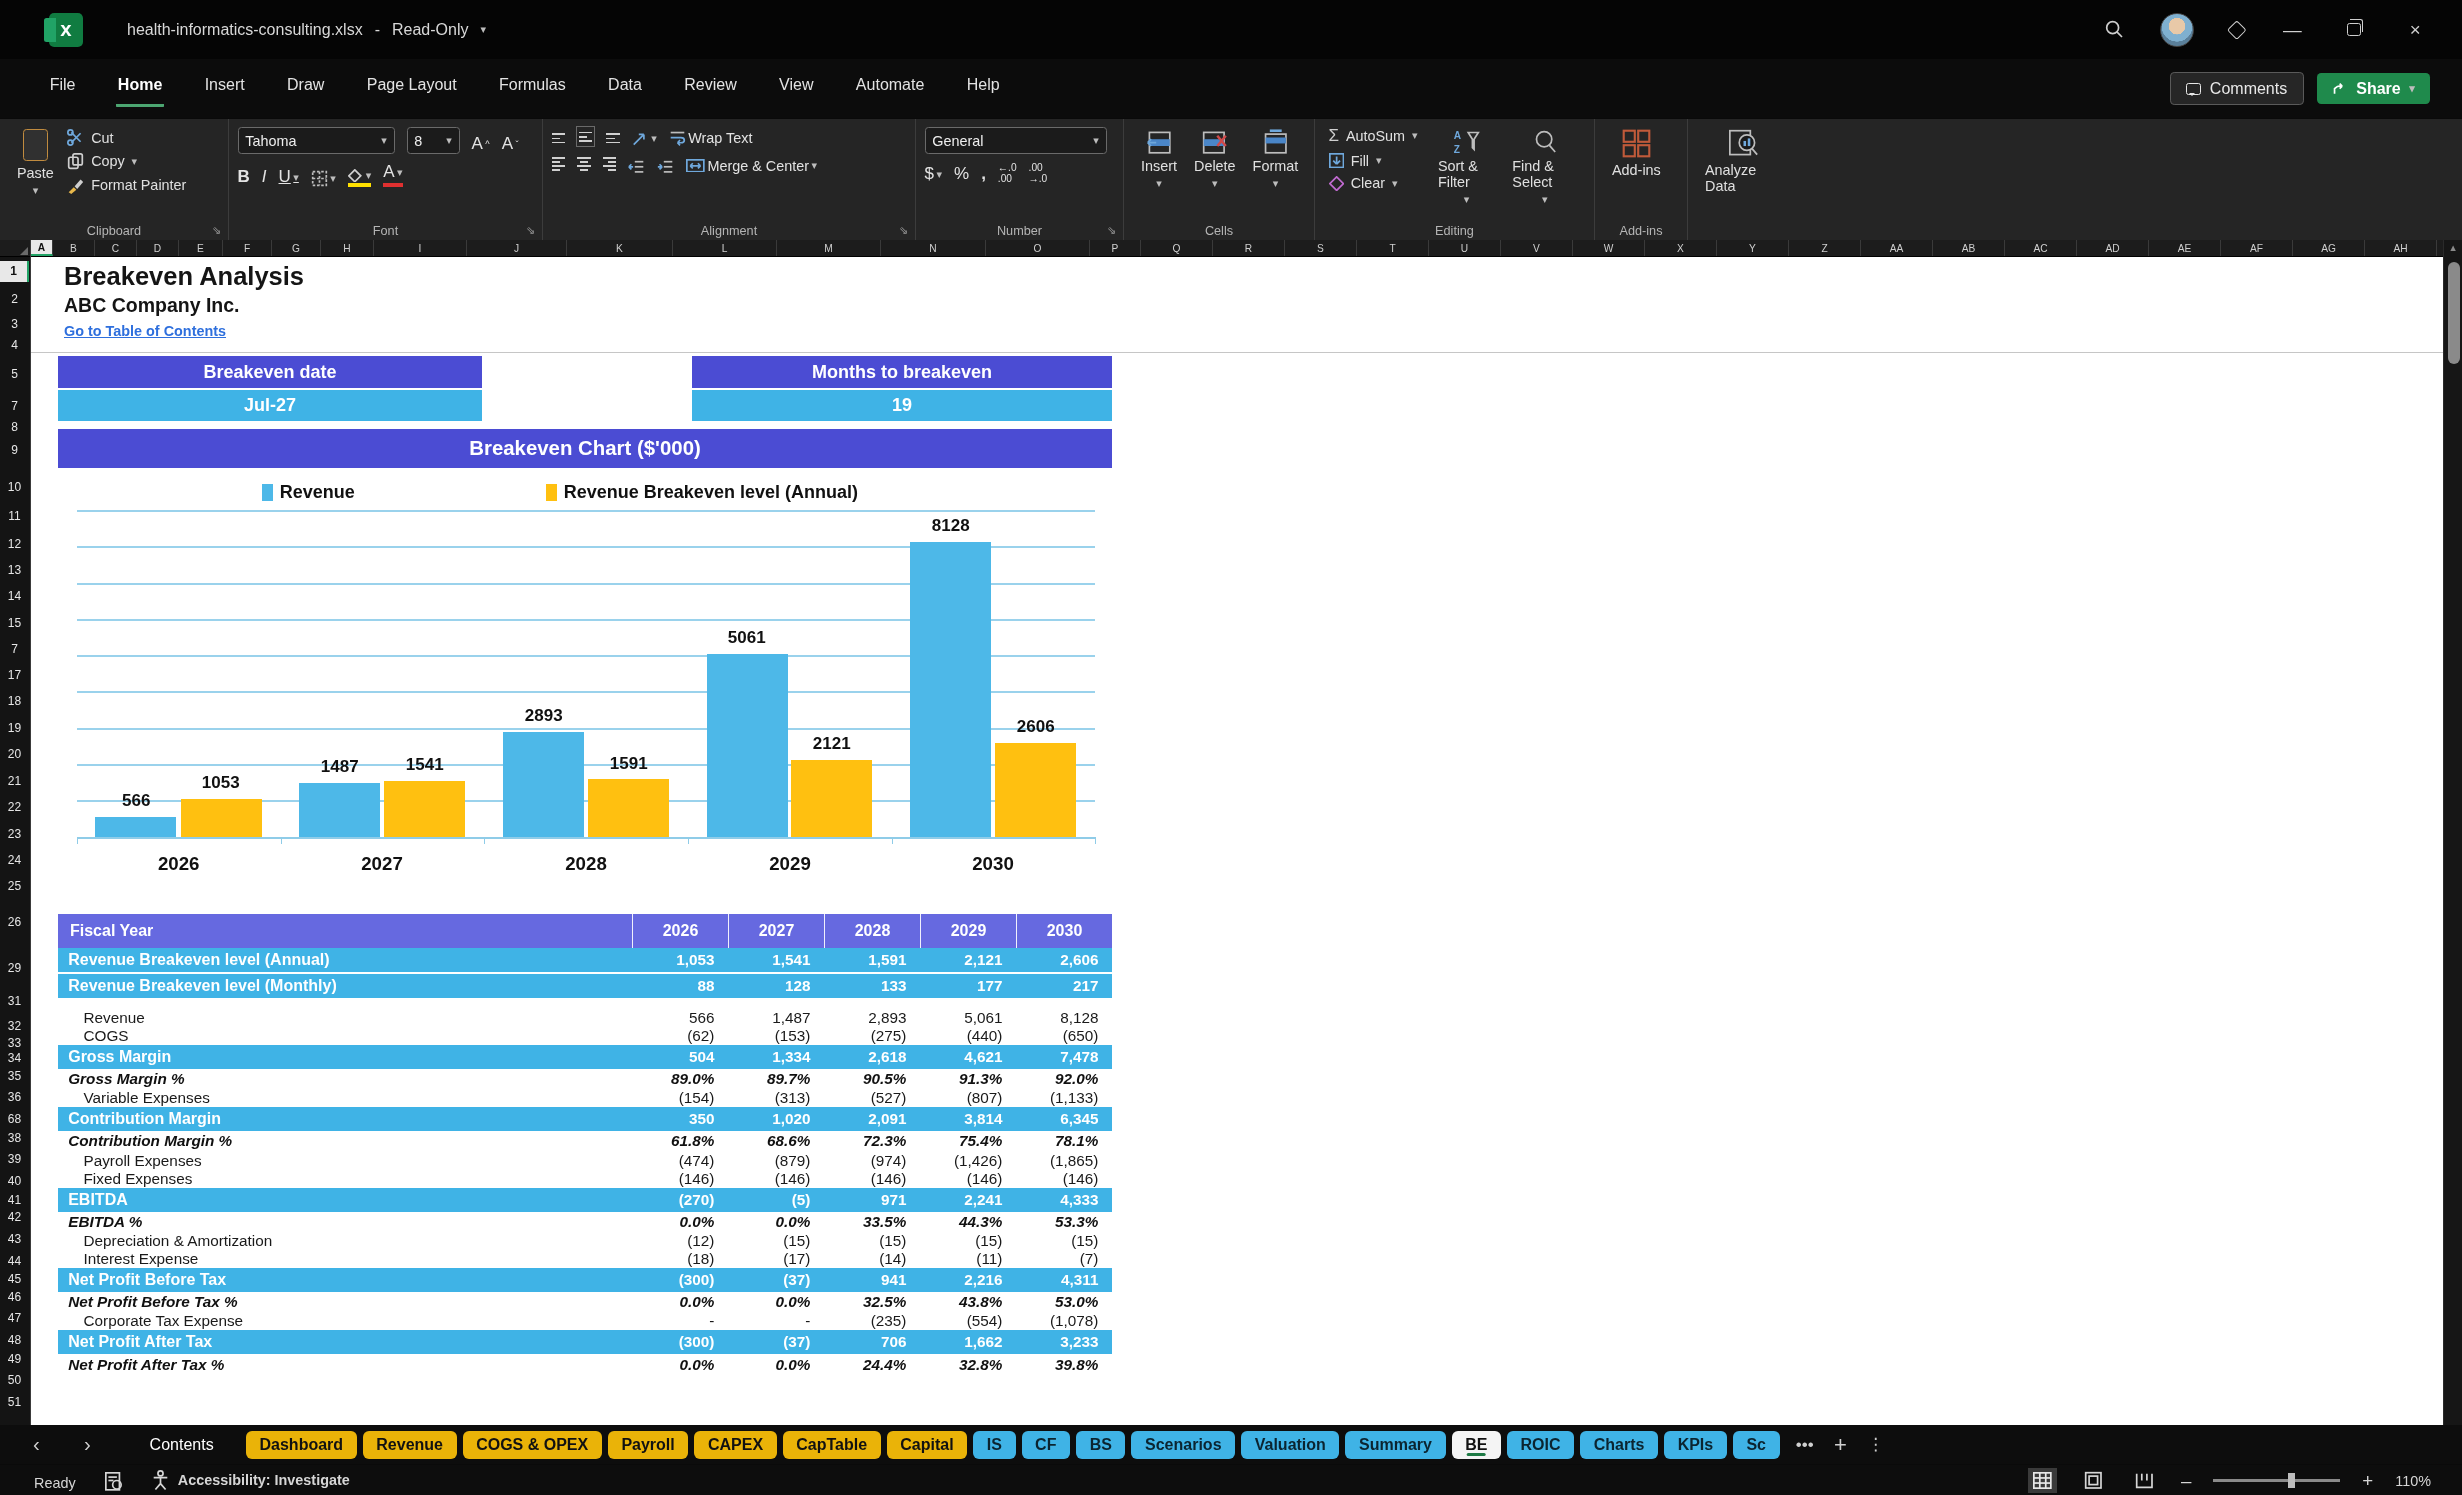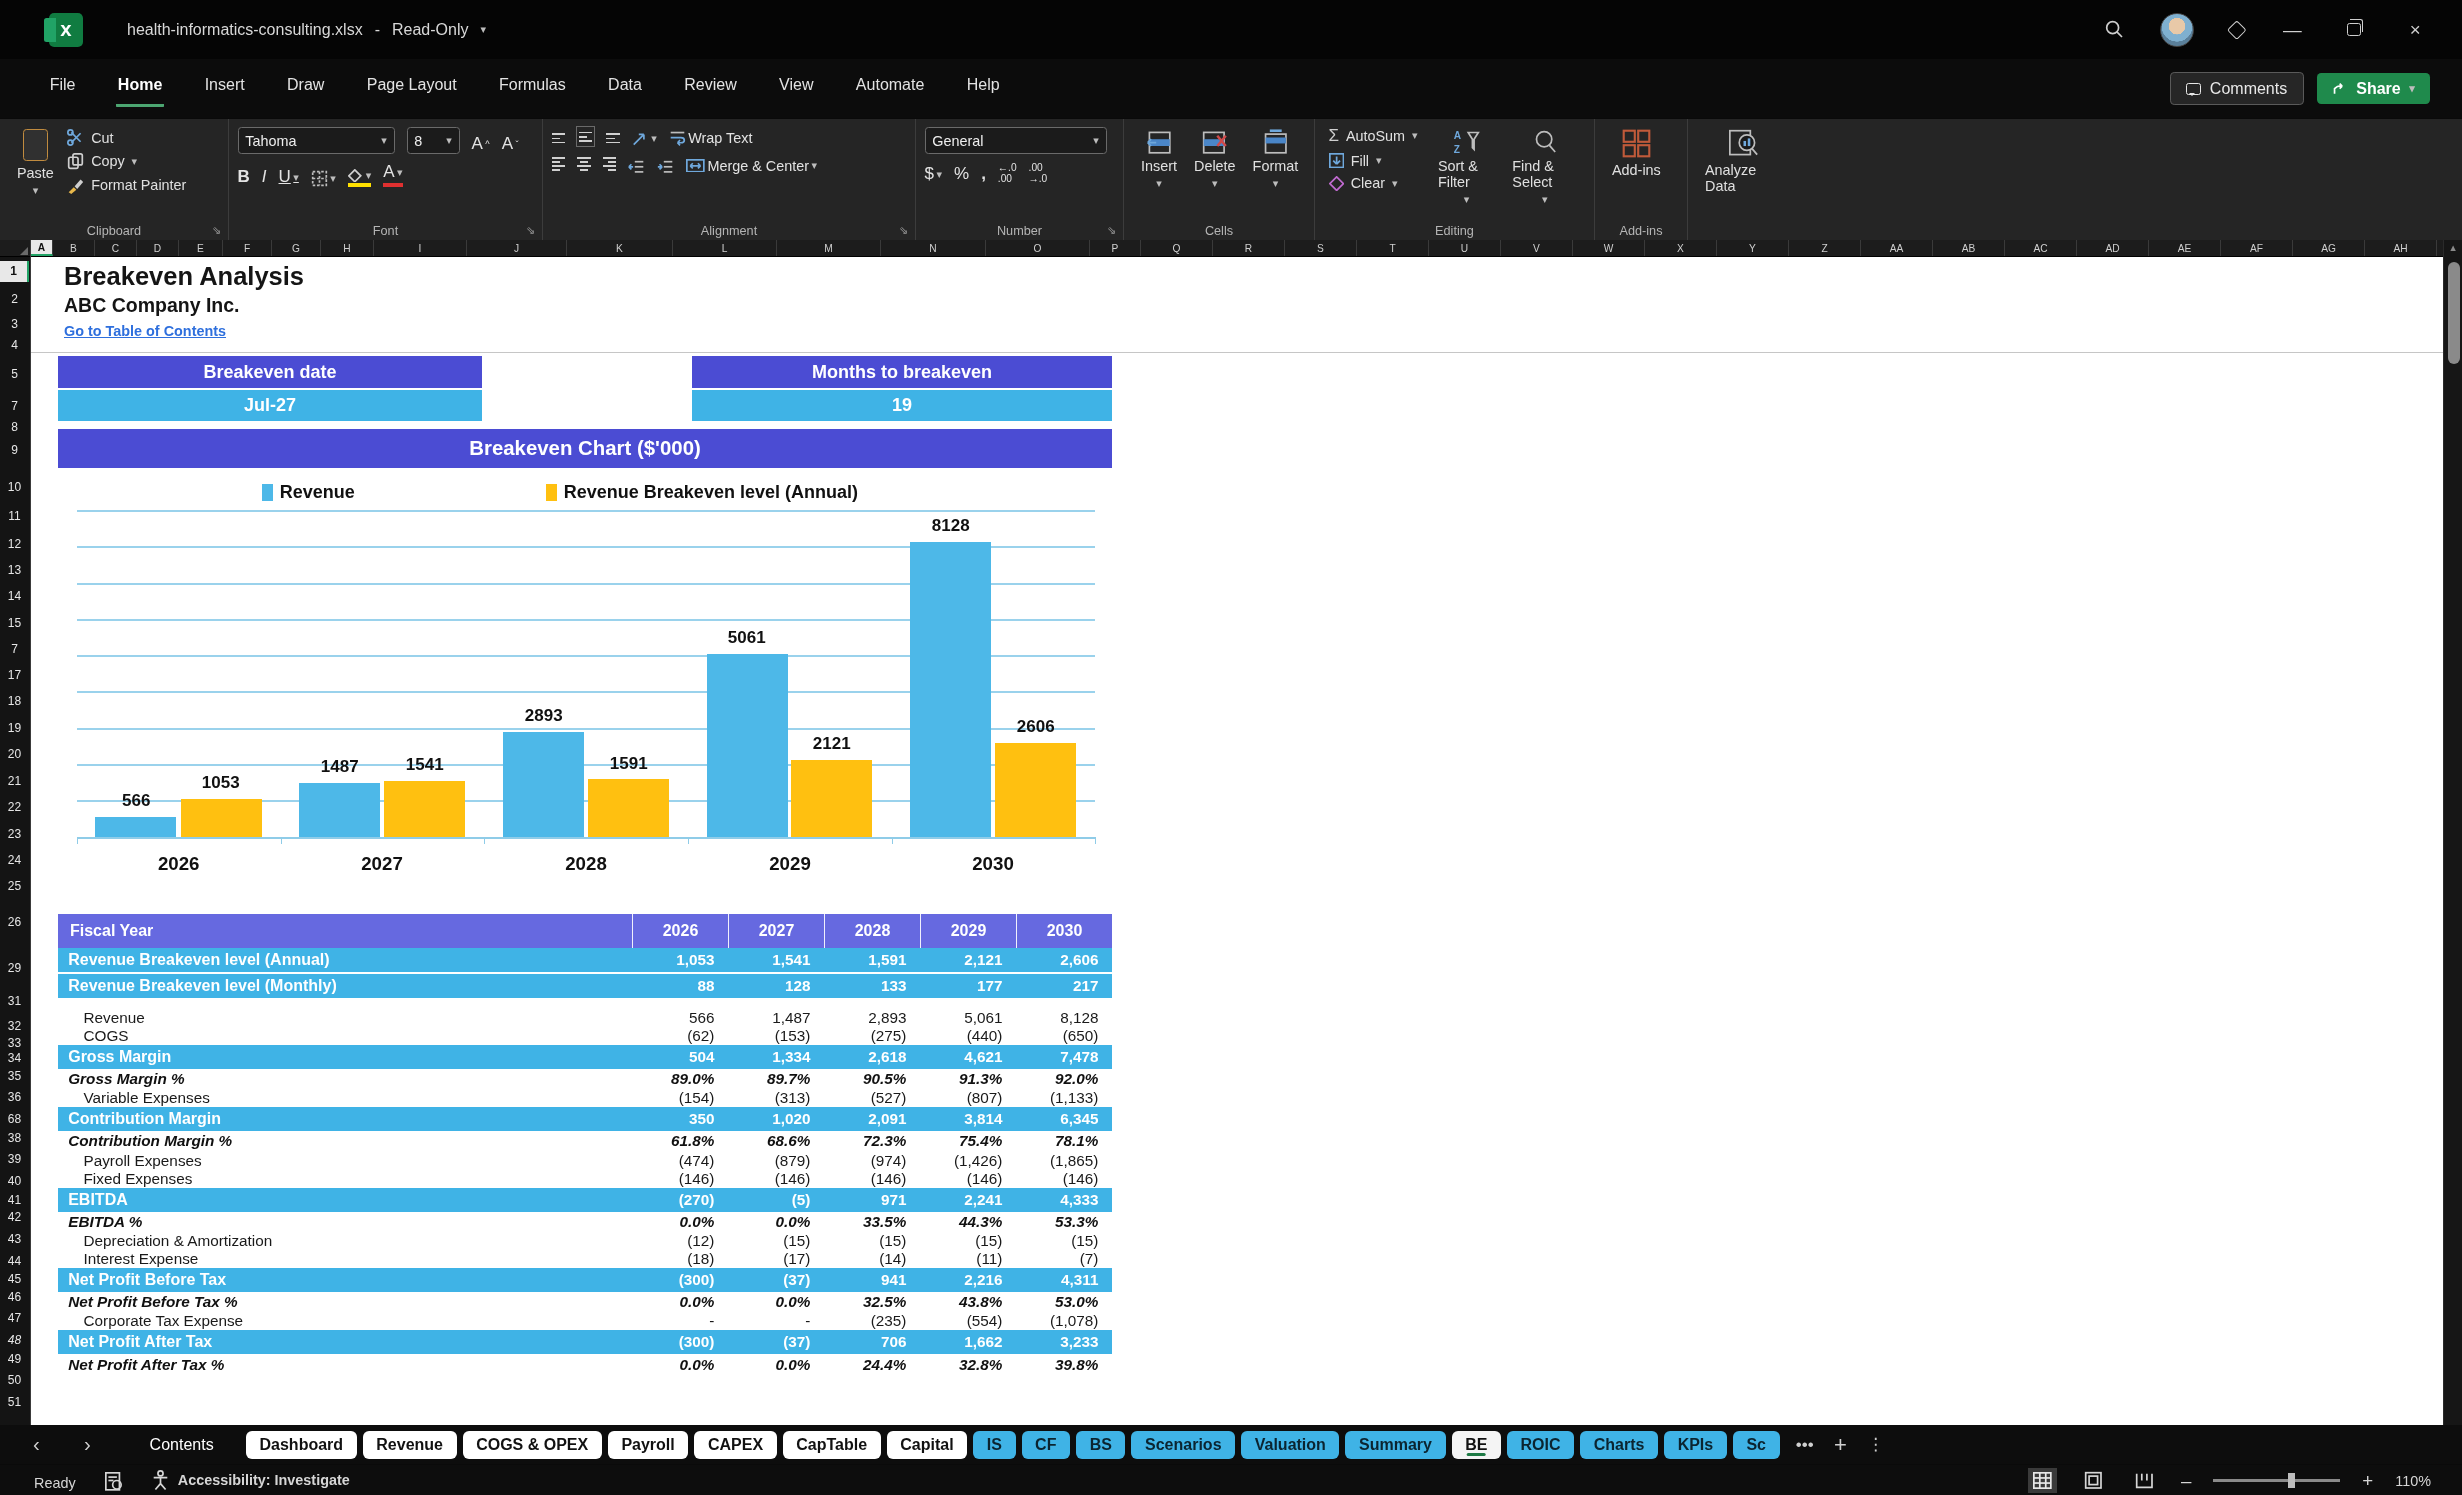--- a/index.html
+++ b/index.html
@@ -108,21 +108,21 @@
   
   #vscroll { position:absolute; right:0; top:240px; width:18.7px; height:1185px; background:#161616; border-left:0.8px solid #2a2a2a; }
   #vscroll .arrow { color:#8a8a8a; font-size:9.3px; text-align:center; padding-top:3.4px; }
   #vthumb { position:absolute; left:3.4px; top:22px; width:12px; height:102px; background:#8a8a8a; border-radius:6px; }
 
   
   #tabstrip { position:absolute; left:0; top:1425px; width:2462px; height:39px; background:#0d0d0d; display:flex; align-items:center; }
   .tabnav { color:#cfcfcf; font-size:20.4px; margin-left:22px; width:29px; text-align:center; }
   .chip { height:28px; border-radius:6px; padding:0 13.6px; display:flex; align-items:center; font-size:16px; font-weight:bold; margin-right:6px; white-space:nowrap; }
   .chip.plain { background:transparent; color:#fff; margin-left:34px; margin-right:18.7px; font-weight:normal; }
-  .chip.yellow { background:#ffffff; color:#111; }
+  .chip.yellow { background:#eab308; color:#111; }
   .chip.blue { background:#3fb3e6; color:#0b2430; }
   .chip.active { background:#f4f4f4; color:#111; position:relative; }
   .chip.active:after { content:""; position:absolute; left:50%; transform:translateX(-50%); bottom:2.5px; width:18.7px; height:3.4px; background:#1e7a45; border-radius:1.7px; }
   .strip-glyph { color:#cfcfcf; font-size:17px; margin:0 10.2px; }
 
   
   #statusbar { position:absolute; left:0; top:1465px; width:2462px; height:31px; background:#0d0d0d; display:flex; align-items:center; color:#d6d6d6; font-size:14.4px; }
   .sb-left { display:flex; align-items:flex-end; gap:29px; margin-left:34px; }
   .sb-right { margin-left:auto; display:flex; align-items:center; gap:22px; margin-right:31px; }
   .viewicon { width:29px; height:25.5px; display:flex; align-items:center; justify-content:center; }
@@ -569,21 +569,21 @@
         <div class="rownum" style="top: 871px;">38</div>
         <div class="rownum" style="top: 892px;">39</div>
         <div class="rownum" style="top: 914px;">40</div>
         <div class="rownum" style="top: 933px;">41</div>
         <div class="rownum" style="top: 950px;">42</div>
         <div class="rownum" style="top: 972px;">43</div>
         <div class="rownum" style="top: 994px;">44</div>
         <div class="rownum" style="top: 1012px;">45</div>
         <div class="rownum" style="top: 1030px;">46</div>
         <div class="rownum" style="top: 1051px;">47</div>
-        <div class="rownum" style="top: 1073px; font-style: italic;">48</div>
+        <div class="rownum" style="top: 1073px;">48</div>
         <div class="rownum" style="top: 1092px;">49</div>
         <div class="rownum" style="top: 1113px;">50</div>
         <div class="rownum" style="top: 1135px;">51</div>
       </div>
     <div class="row4line"></div>
 
     <div class="sheet-title">Breakeven Analysis</div>
     <div class="sheet-subtitle">ABC Company Inc.</div>
     <div class="toc-link">Go to Table of Contents</div>
 

